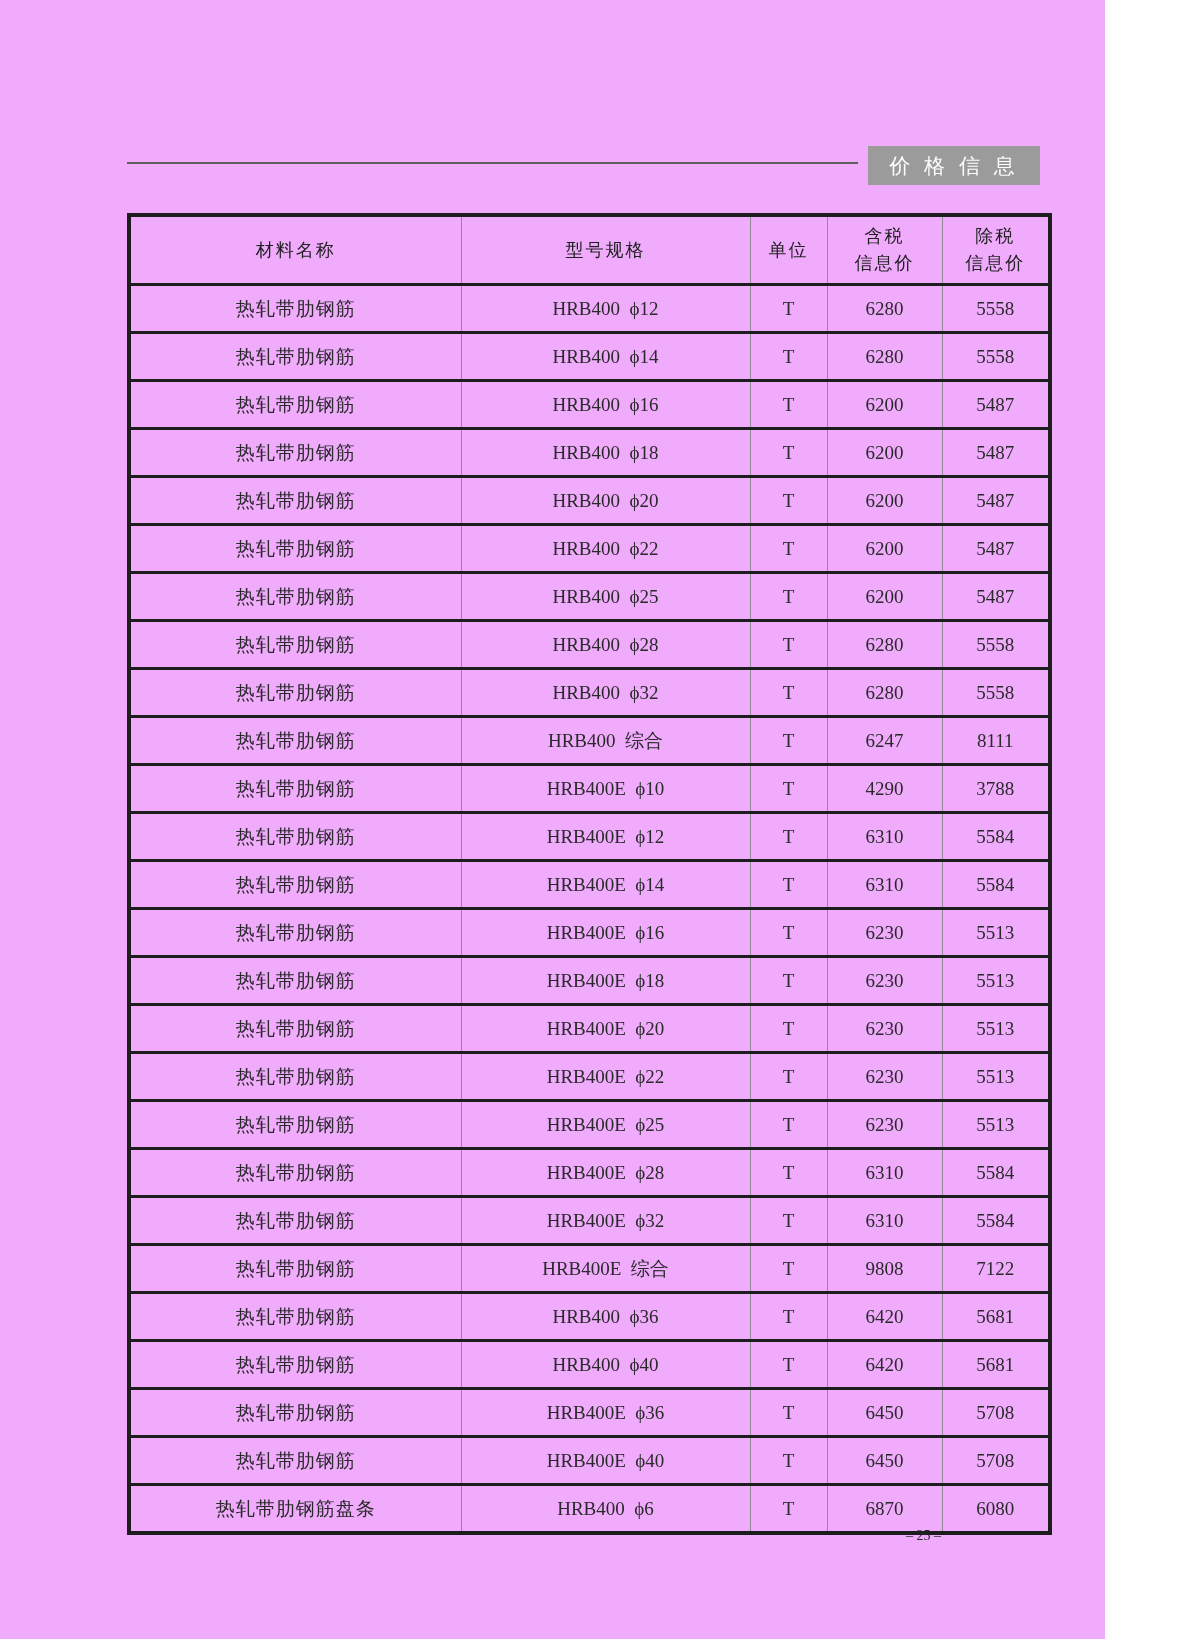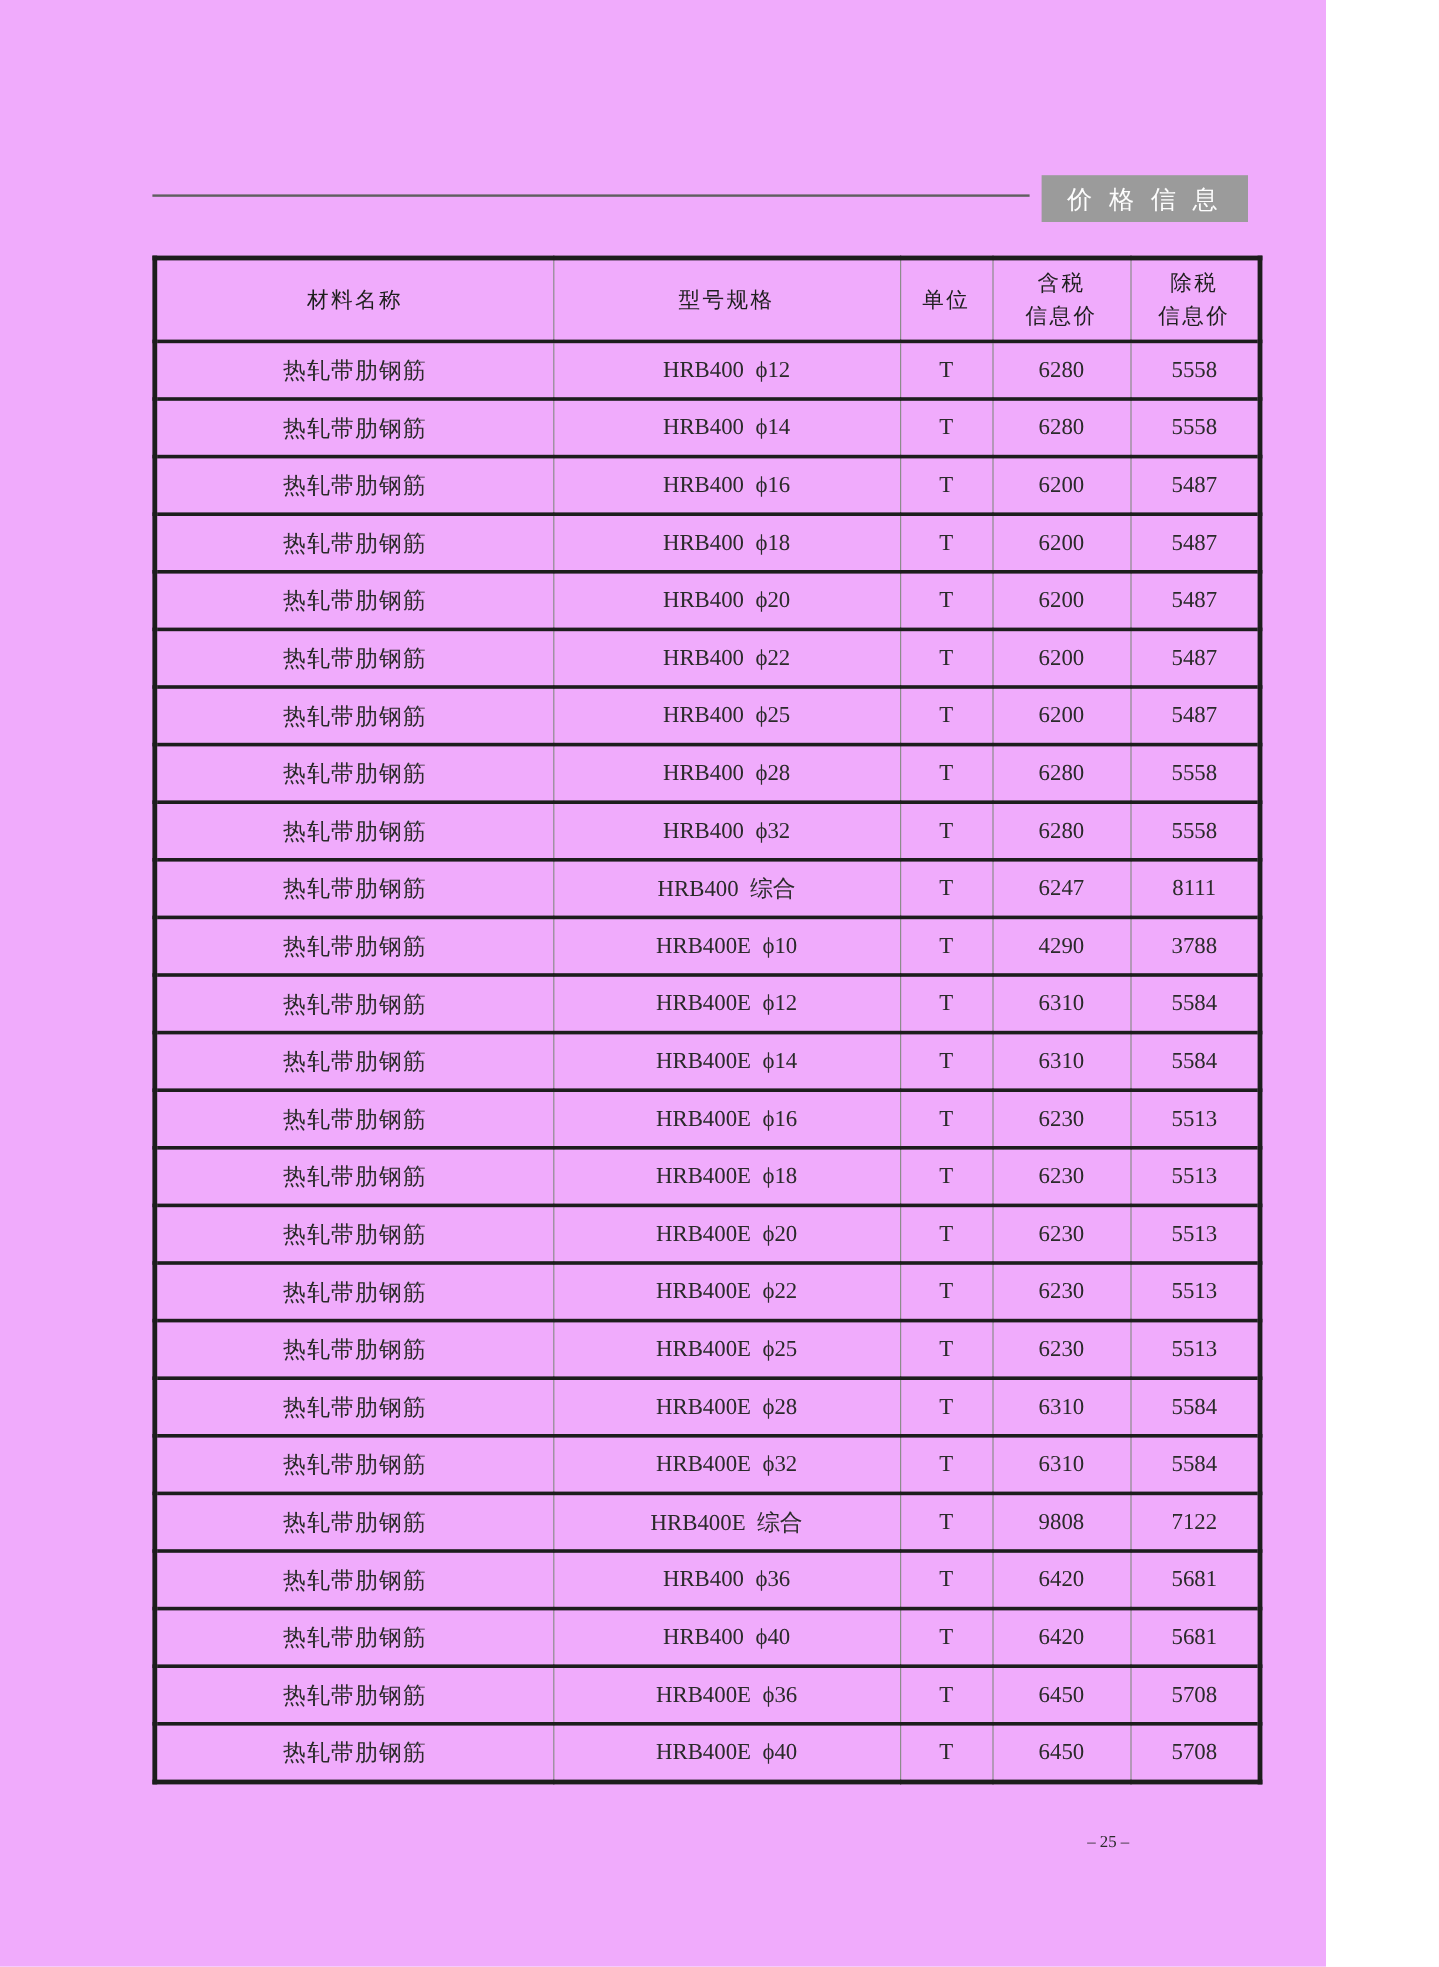--- a/index.html
+++ b/index.html
@@ -283,18 +283,25 @@
           <td class="cell-num">6450</td>
           <td class="cell-num">5708</td>
         </tr>
         <tr>
           <td class="cell-material">热轧带肋钢筋</td>
           <td class="cell-spec">HRB400E  ϕ40</td>
           <td class="cell-unit">T</td>
           <td class="cell-num">6450</td>
           <td class="cell-num">5708</td>
         </tr>
+        <tr>
+          <td class="cell-material">热轧带肋钢筋盘条</td>
+          <td class="cell-spec">HRB400  ϕ6</td>
+          <td class="cell-unit">T</td>
+          <td class="cell-num">6870</td>
+          <td class="cell-num">6080</td>
+        </tr>
       </tbody>
   </table>
 
   <div class="page-footer">– 25 –</div>
 
 </div>
 
 </body></html>

